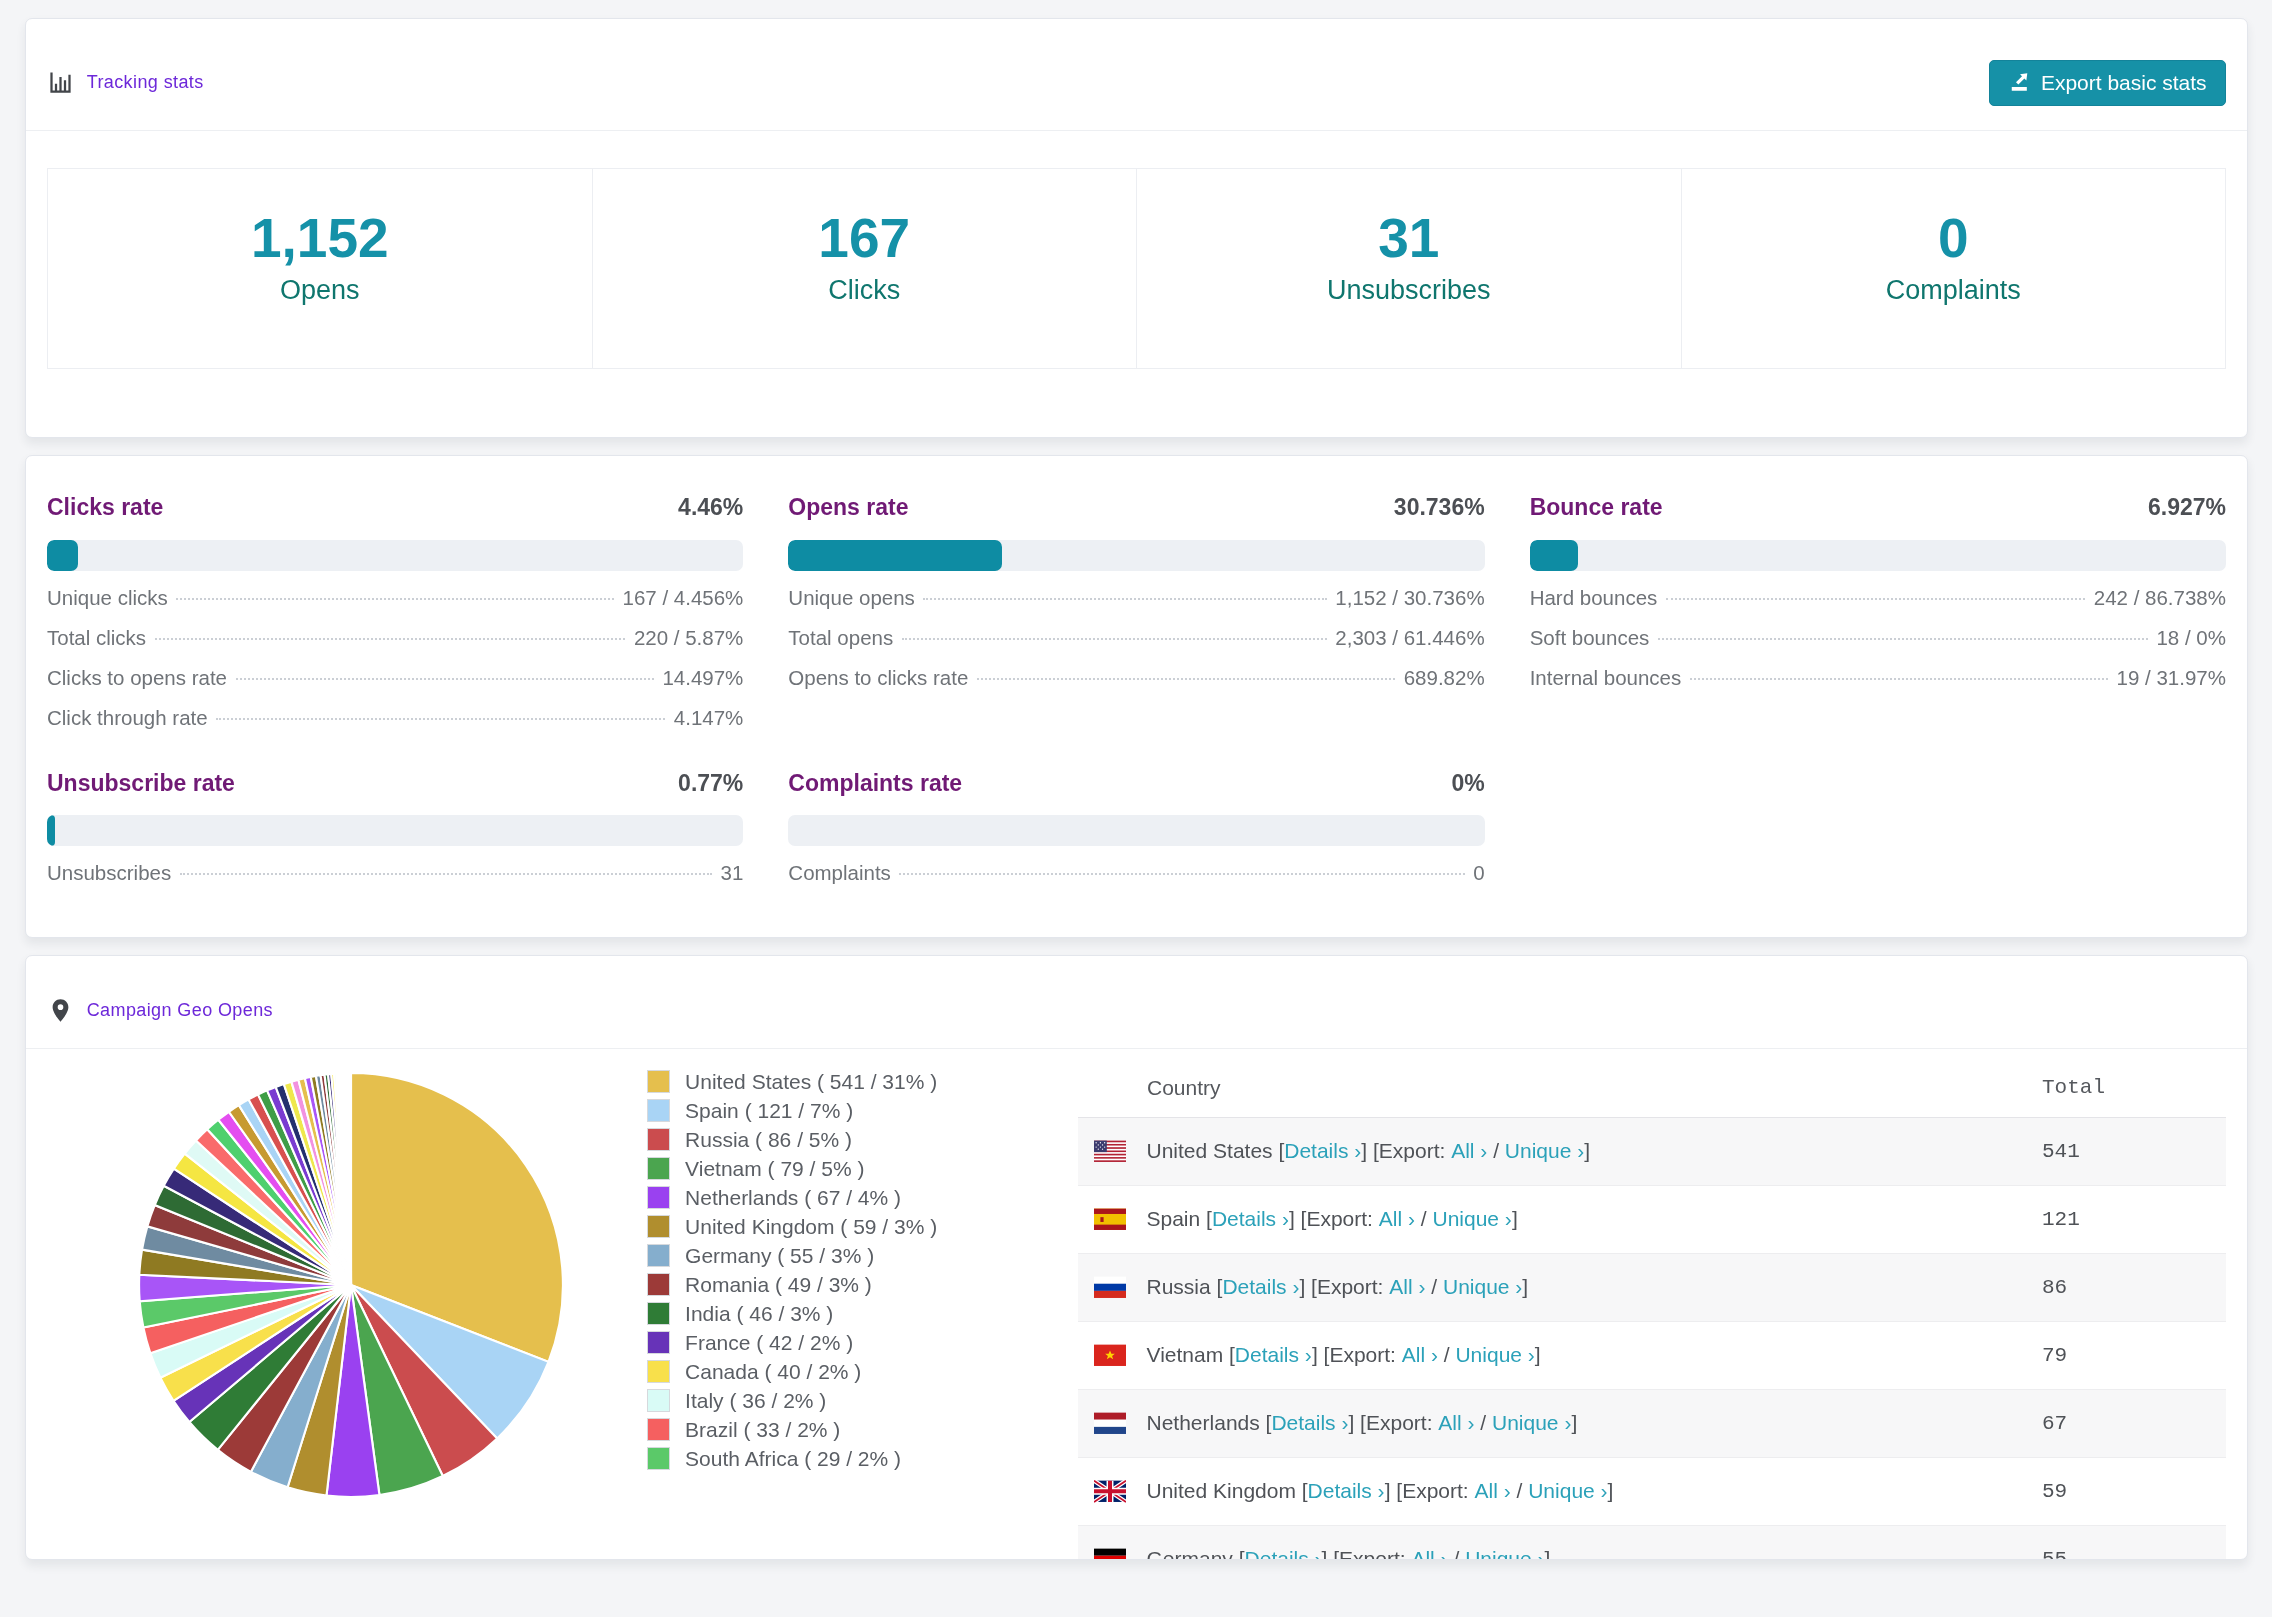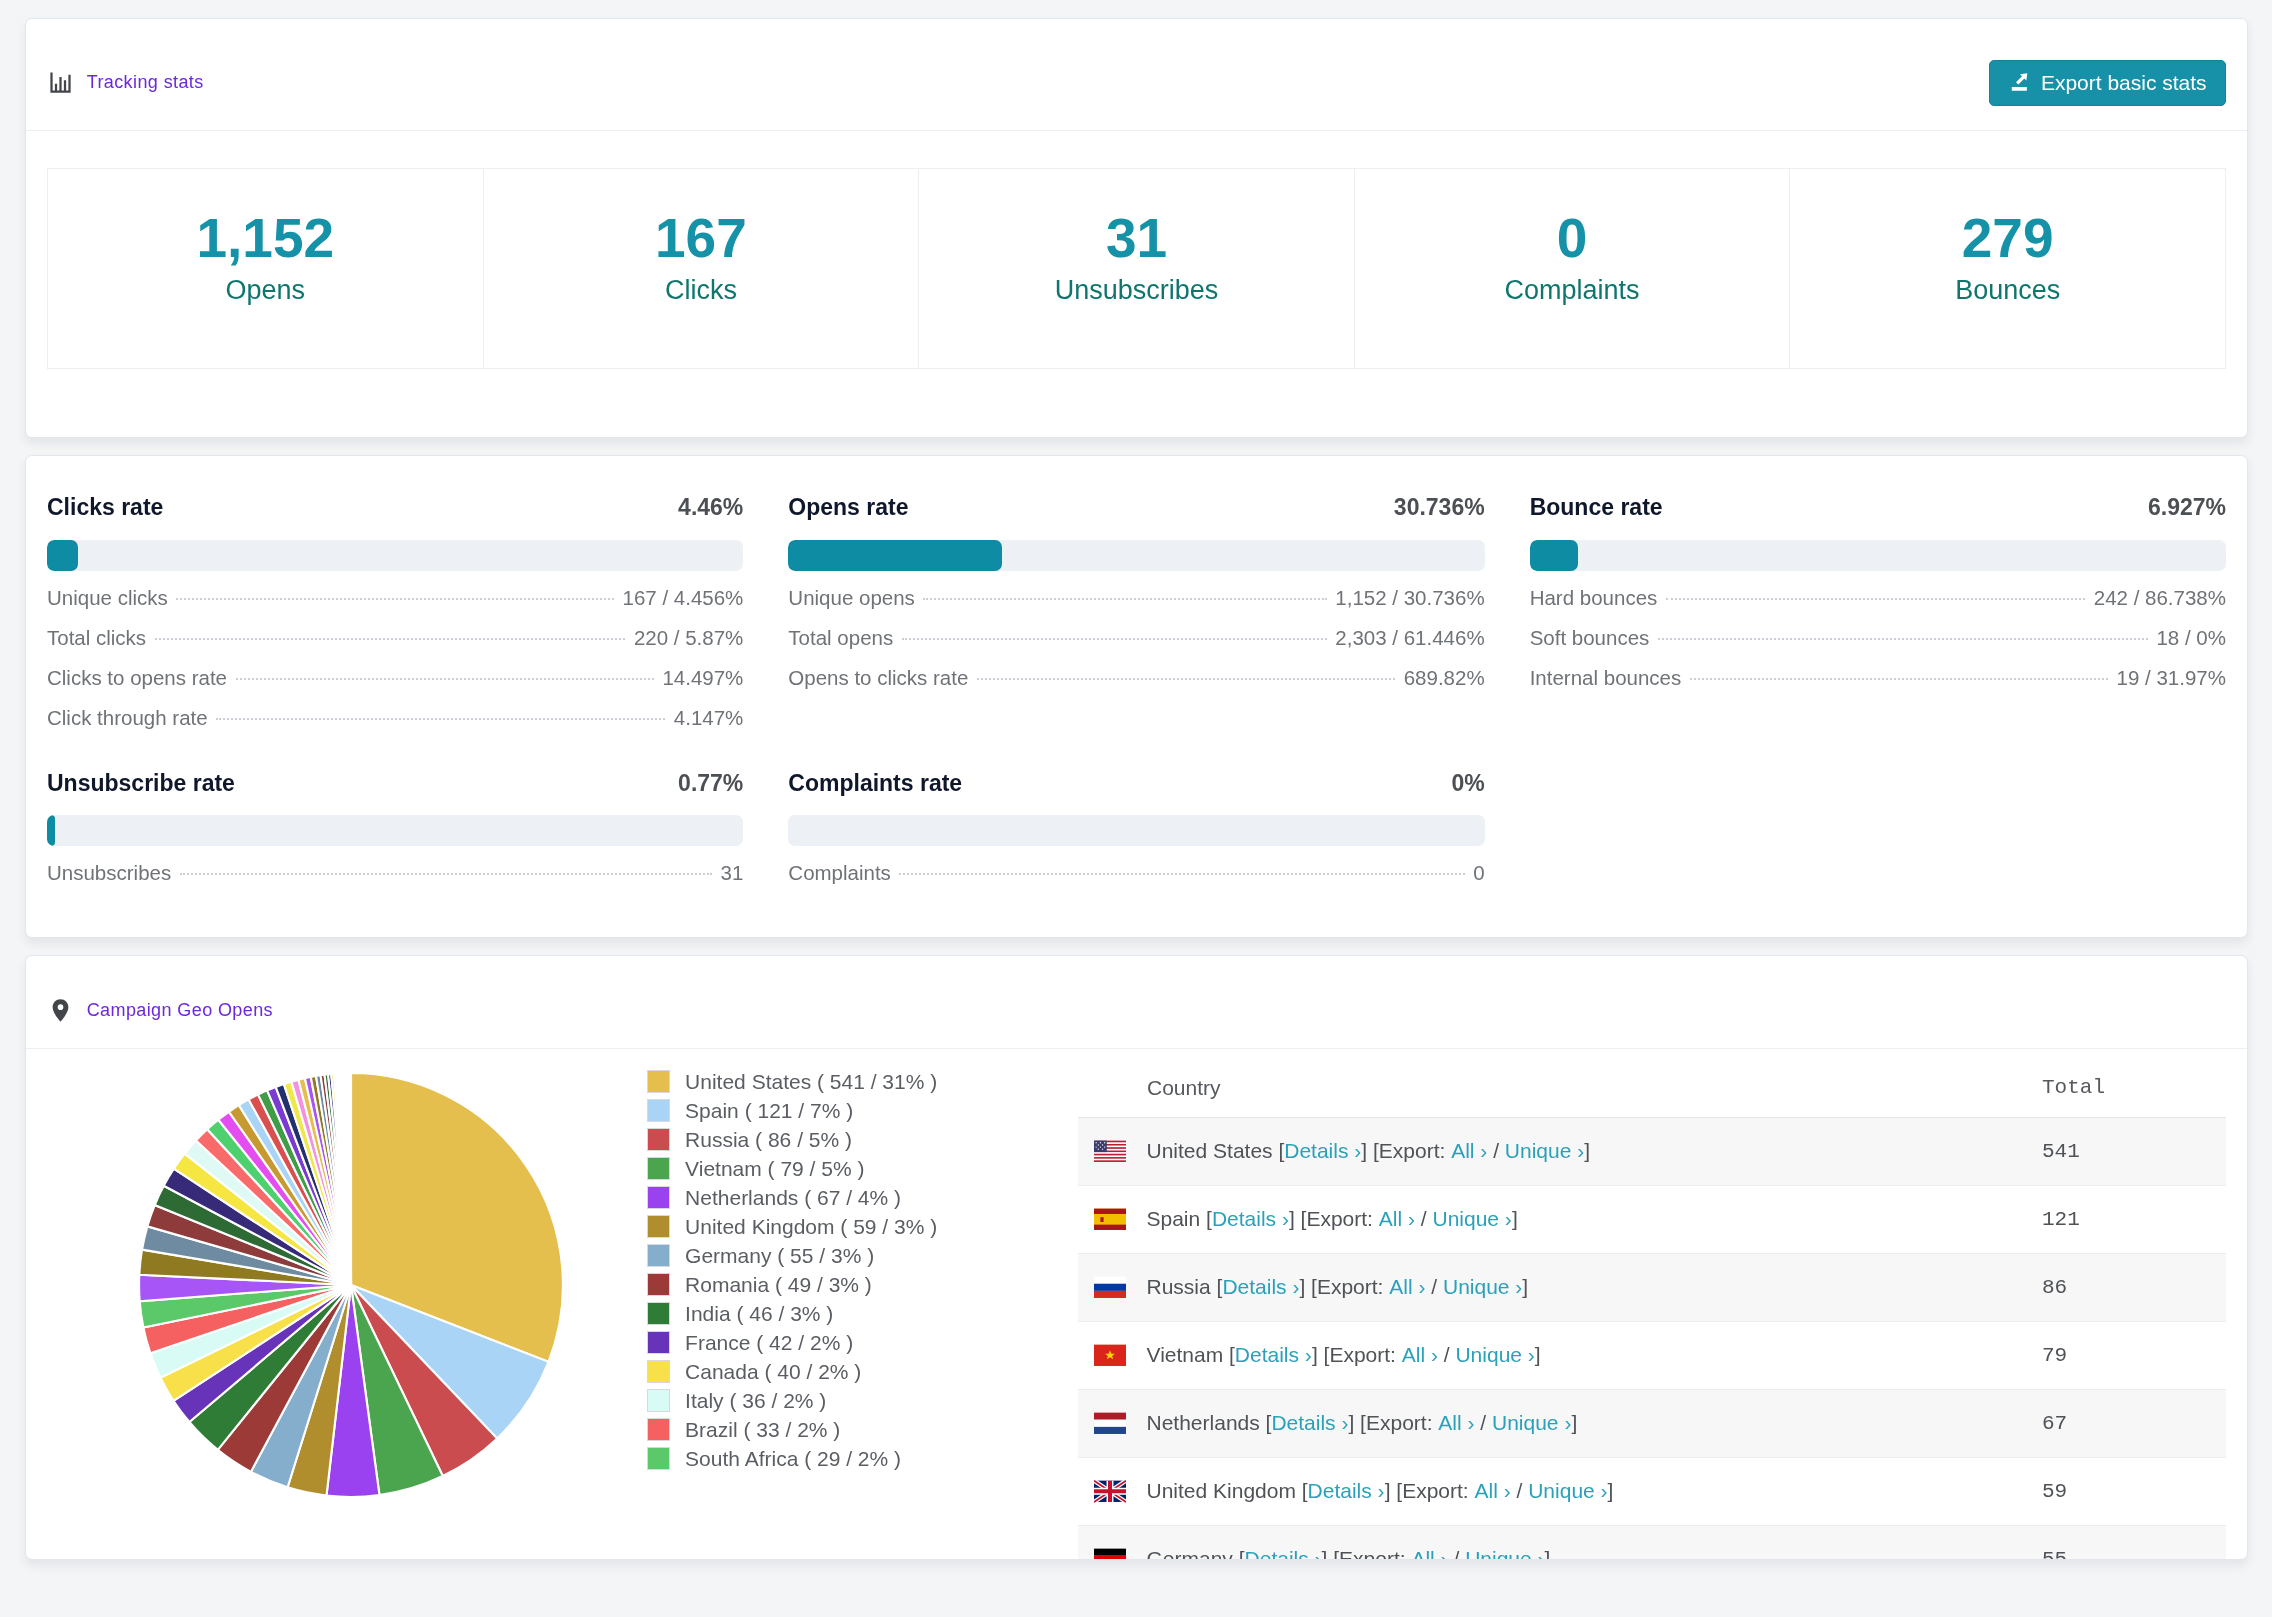--- a/index.html
+++ b/index.html
@@ -23,21 +23,21 @@
   .stats-row { display:flex; margin:37px 21px 68px; border:1.4px solid #eceef2; }
   .stat-box { flex:1; text-align:center; padding:37px 0 62px; border-right:1.4px solid #eceef2; }
   .stat-box:last-child { border-right:none; }
   .stat-value { font-size:55px; font-weight:bold; color:#1591a8; letter-spacing:0; }
   .stat-label { font-size:27px; color:#0f766e; margin-top:5.6px; }
 
   
   .rates-grid { display:grid; grid-template-columns:repeat(3,1fr);
     column-gap:45px; row-gap:32px; padding:38px 21px 44px; }
   .rate-head { display:flex; justify-content:space-between; align-items:baseline; }
-  .rate-title { font-size:23px; font-weight:bold; color:#0f172a; }
+  .rate-title { font-size:23px; font-weight:bold; color:#701a75; }
   .rate-value { font-size:23px; font-weight:bold; color:#4c4f54; }
   .bar { margin-top:18.4px; height:31px; border-radius:7px; background:#edf0f4; overflow:hidden; }
   .bar-fill { height:100%; background:#0e8ca3; border-radius:7px; }
   .rate-rows { margin-top:7px;text-align:right; }
   .rrow { display:flex; align-items:baseline; font-size:20.5px; color:#6f7378;
     line-height:40px; white-space:nowrap; }
   .leader { flex:1 1 auto; border-bottom:2.1px dotted #cbcfd5; margin:0 8.5px;
     transform:translateY(-5px); min-width:21px; }
 
   
@@ -92,24 +92,20 @@
           <div class="stat-value">167</div>
           <div class="stat-label">Clicks</div>
         </div>
         <div class="stat-box">
           <div class="stat-value">31</div>
           <div class="stat-label">Unsubscribes</div>
         </div>
         <div class="stat-box">
           <div class="stat-value">0</div>
           <div class="stat-label">Complaints</div>
-        </div>
-        <div class="stat-box">
-          <div class="stat-value">279</div>
-          <div class="stat-label">Bounces</div>
         </div>
       </div>
   </div>
 
   <div class="card">
     <div class="rates-grid" id="rates-grid">
         <section class="rate-block">
           <div class="rate-head">
             <span class="rate-title">Clicks rate</span>
             <span class="rate-value">4.46%</span>

